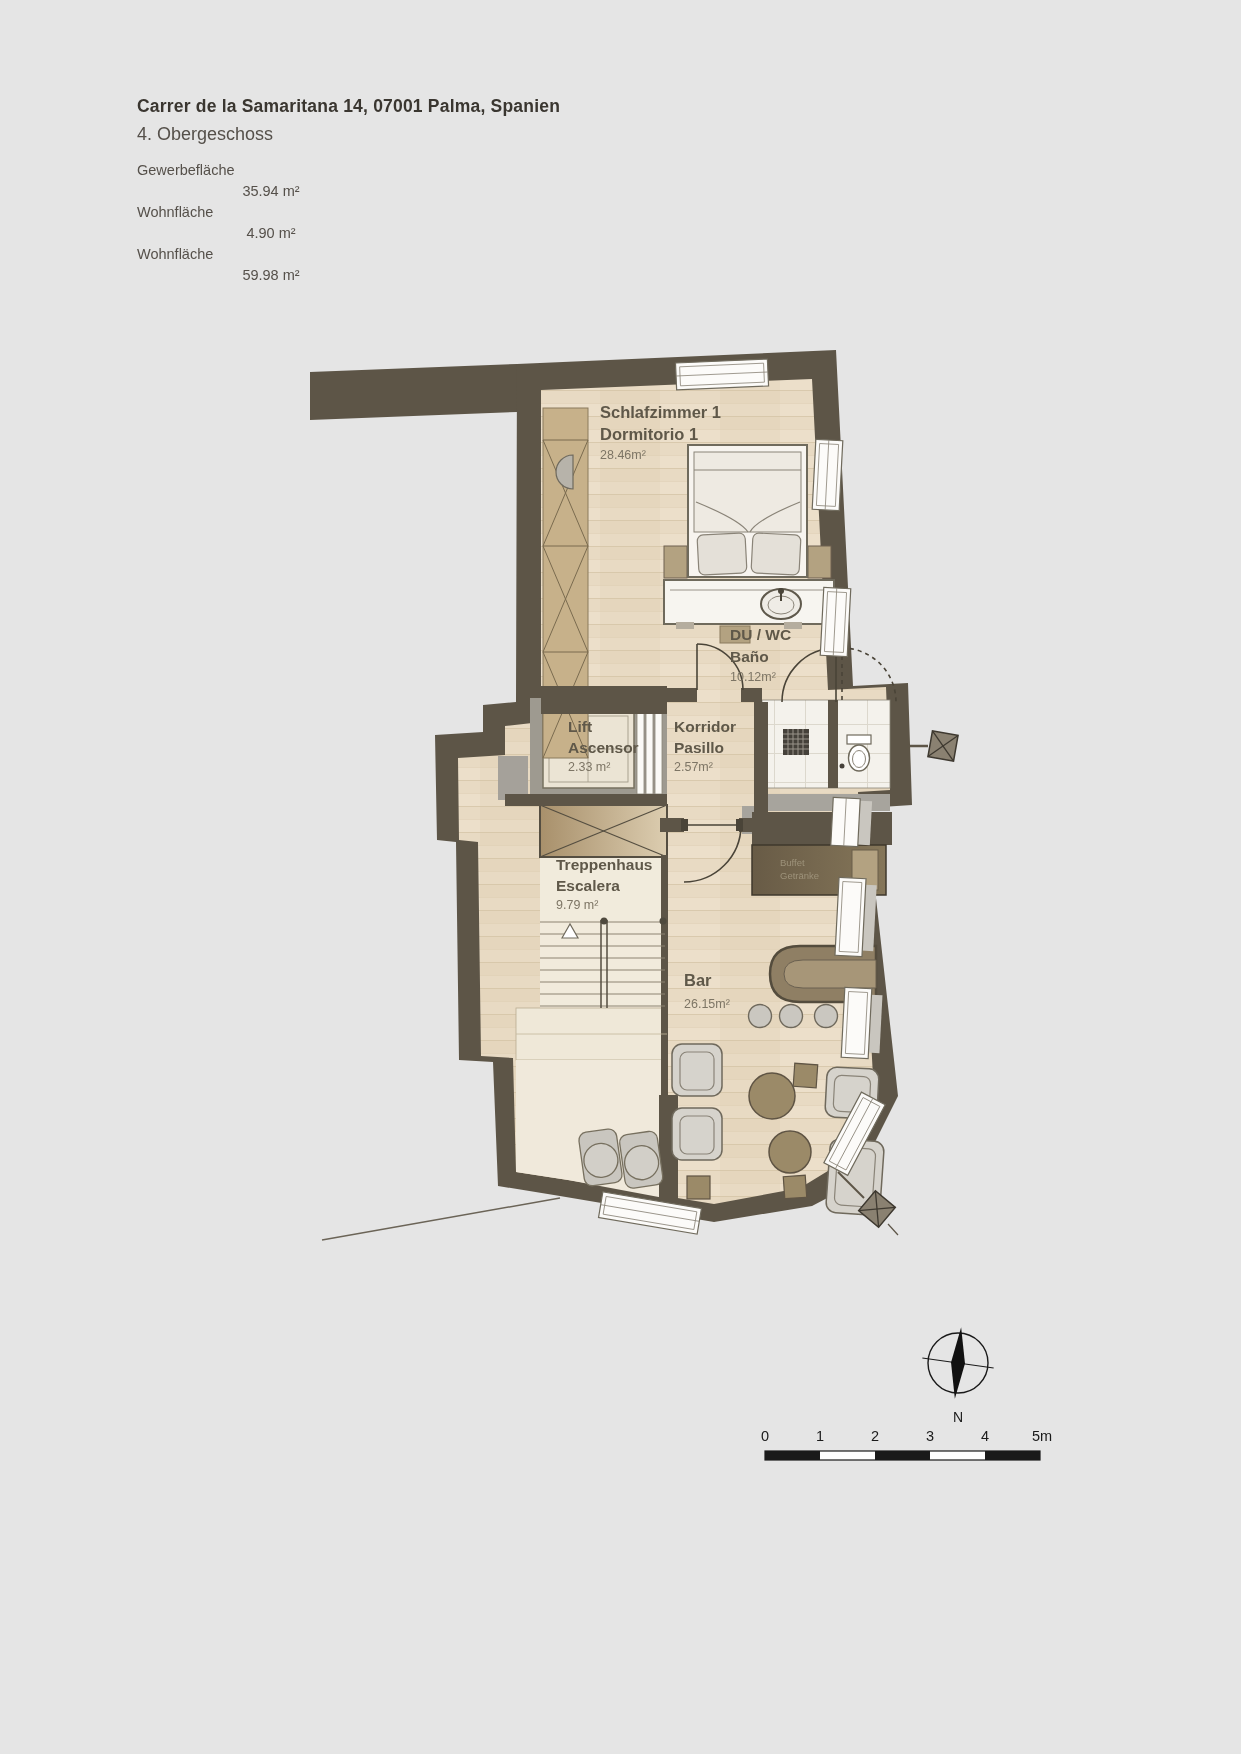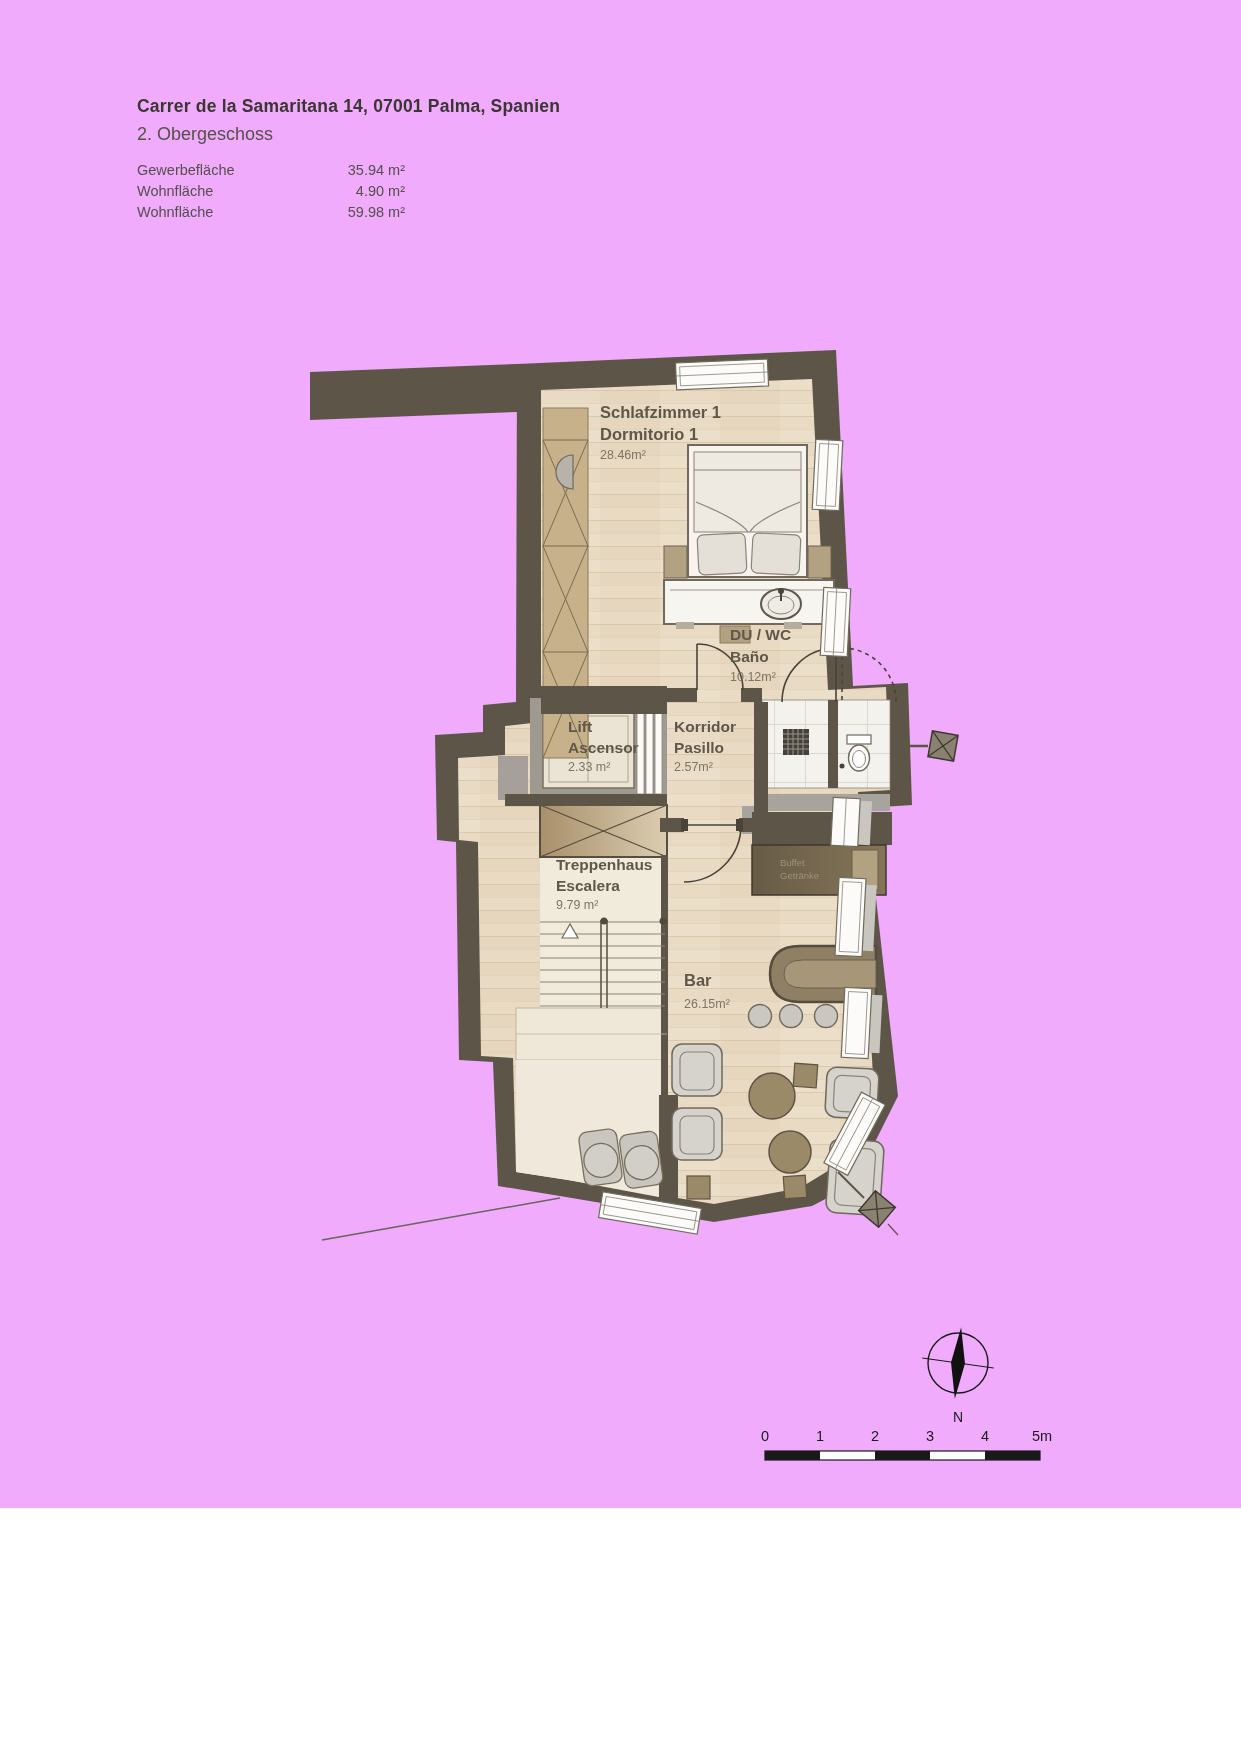--- a/index.html
+++ b/index.html
@@ -1,39 +1,39 @@
 <!DOCTYPE html>
 <html><head>
 <meta charset="utf-8">
 <style>
   html,body{margin:0;padding:0;background:#fff;}
-  .page{position:relative;width:1241px;height:1508px;background:#f0abfc;
+  .page{position:relative;width:1241px;height:1754px;background:#e5e5e5;
         font-family:"Liberation Sans",sans-serif;overflow:hidden;}
   .hdr{position:absolute;left:137px;top:96px;color:#3c3833;}
   .hdr-title{font-size:17.5px;font-weight:bold;letter-spacing:.2px;color:#3a3630;}
   .hdr-floor{font-size:18px;font-weight:400;color:#55504a;margin-top:7px;}
   .area-table{margin-top:15px;font-size:14.5px;color:#55504a;width:268px;}
-  .area-row{display:flex;justify-content:space-between;line-height:21px;}
+  .area-row{display:flex;justify-content:space-between;line-height:21px;flex-direction:column;}
   .area-val{text-align:center;}
   svg{position:absolute;left:0;top:0;}
   .roomname{font-family:"Liberation Sans",sans-serif;font-size:15.5px;font-weight:bold;fill:#5f5849;}
   .roomname-lg{font-family:"Liberation Sans",sans-serif;font-size:16.5px;font-weight:bold;fill:#5f5849;}
   .roomarea{font-family:"Liberation Sans",sans-serif;font-size:12.5px;fill:#7d7565;}
   .tinytxt{font-family:"Liberation Sans",sans-serif;font-size:9.5px;fill:#9d927a;}
   .scaletxt{font-family:"Liberation Sans",sans-serif;font-size:14.5px;fill:#1a1a1a;}
   .ntxt{font-family:"Liberation Sans",sans-serif;font-size:14px;fill:#1a1a1a;}
 </style>
 </head>
 <body>
 
 <div class="page">
 
   <div class="hdr">
     <div class="hdr-title">Carrer de la Samaritana 14, 07001 Palma, Spanien</div>
-    <div class="hdr-floor">2. Obergeschoss</div>
+    <div class="hdr-floor">4. Obergeschoss</div>
     <div class="area-table">
       <div class="area-row">
         <span>Gewerbefläche</span>
         <span class="area-val">35.94 m²</span>
       </div>
       <div class="area-row">
         <span>Wohnfläche</span>
         <span class="area-val">4.90 m²</span>
       </div>
       <div class="area-row">

